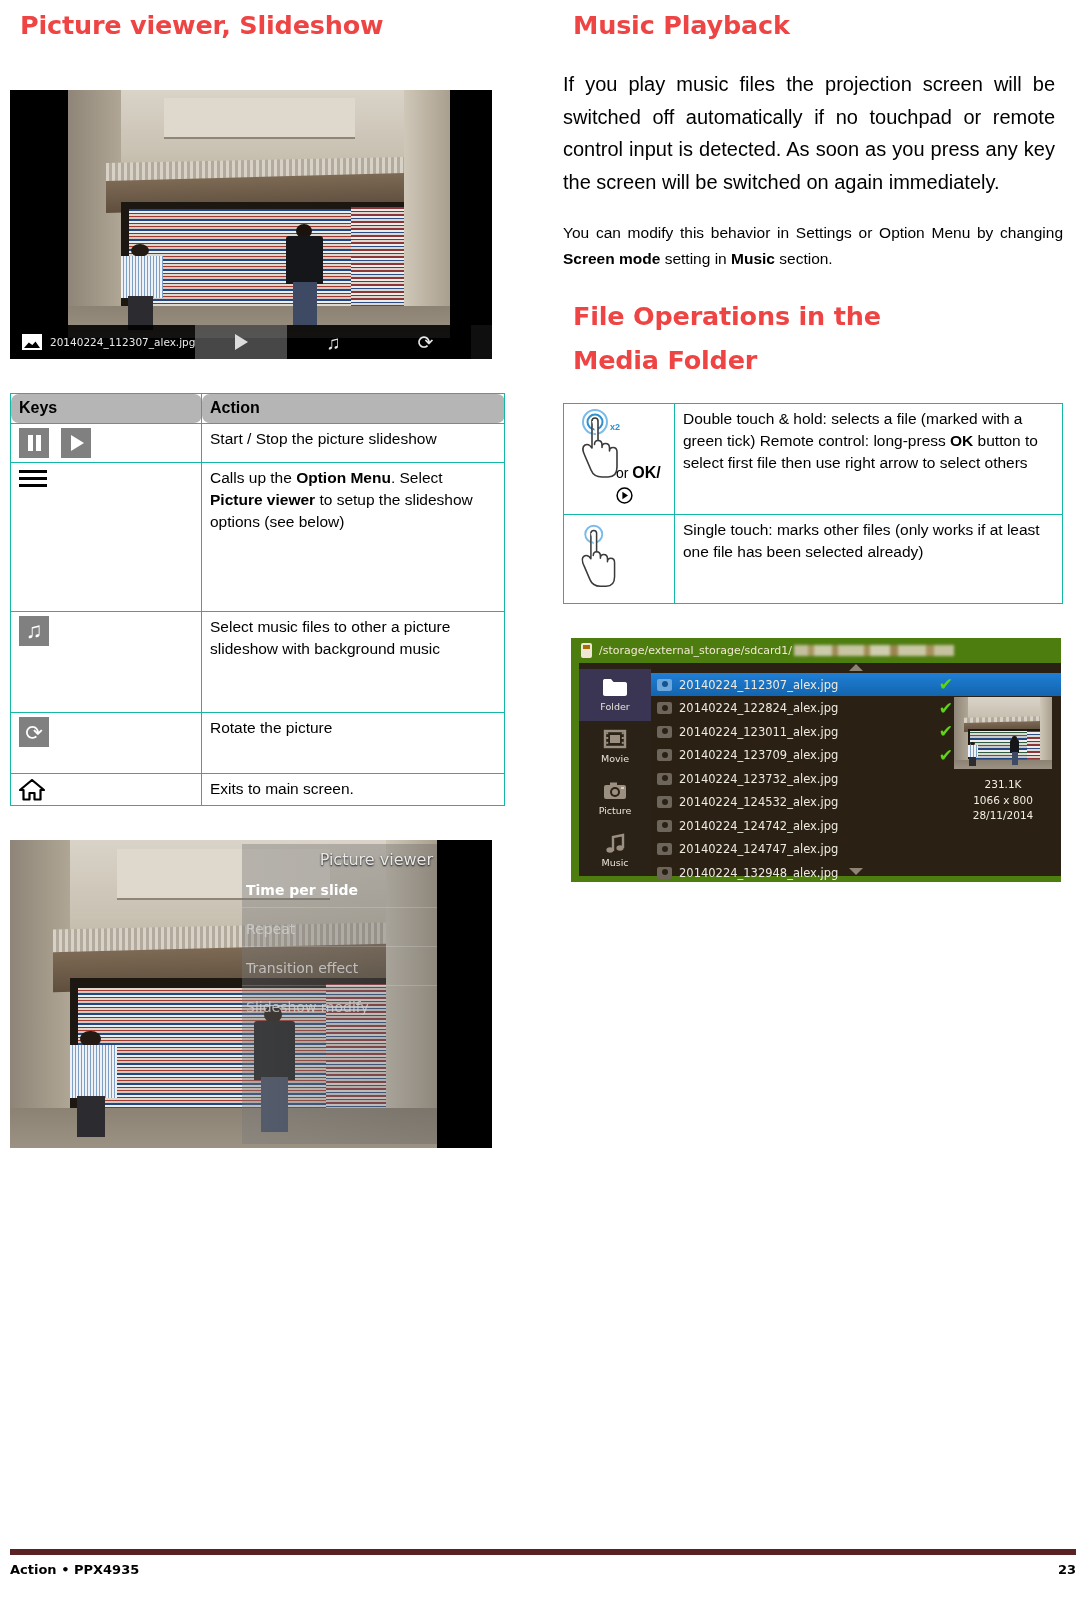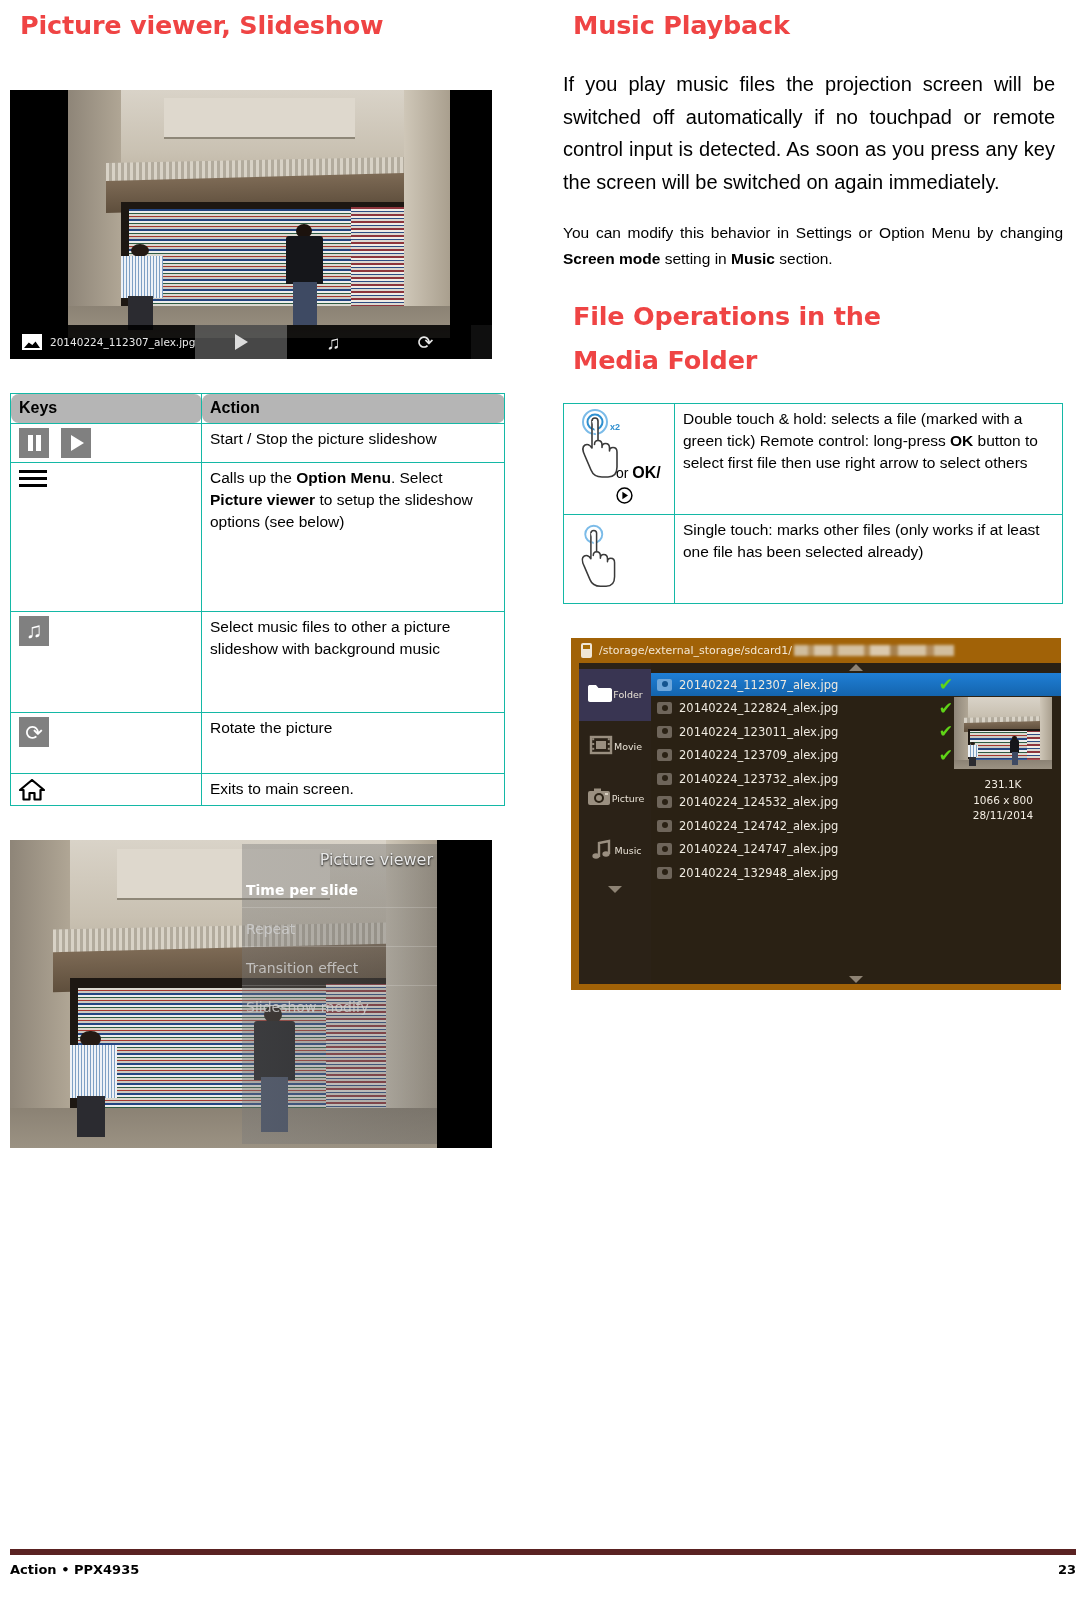--- a/index.html
+++ b/index.html
@@ -267,24 +267,24 @@
   .menu-title { font-size:16px; margin-top:6px; text-shadow:0 1px 2px #000; }
   .menu-item { font-size:14px; margin-top:13px; }
   .menu-item.sel { color:#fff; font-weight:bold; text-align:left; padding-left:4px;}
   .menu-item.dim { color:#cfcfcf; text-align:left; padding-left:4px; opacity:.85;}
   .menu-sep { height:1px; background: rgba(255,255,255,.18); margin-top:9px;}
 
   
   .shot3 {
     position: relative;
     width: 490px;
-    height: 352px;
+    height: 244px;
     margin-top: 34px;
     margin-left: 8px;
-    background: #a16207;
+    background: #4d7c0f;
     padding: 0;
     overflow: hidden;
   }
   .fb-top {
     height: 25px;
     display:flex; align-items:center;
     padding-left: 10px;
     color:#f3e7d4;
     font-size: 11px;
     font-family: "DejaVu Sans", sans-serif;
@@ -306,21 +306,21 @@
     display:flex;
   }
   .fb-side {
     width: 72px;
     background: #2b2217;
     flex:none;
     padding-top: 6px;
   }
   .fb-side .s-item {
     height: 52px;
-    display:flex; flex-direction:row; align-items:center; justify-content:center;
+    display:flex; flex-direction:column; align-items:center; justify-content:center;
     color:#e9e2d6; font-size:9.5px; font-family:"DejaVu Sans", sans-serif;
   }
   .fb-side .s-item.sel { background:#393552; }
   .s-ic { width:26px;height:20px;margin-bottom:4px; display:block;}
   .fb-list {
     flex: 1 1 auto;
     position:relative;
     padding-top: 4px;
   }
   .fb-arrow-up, .fb-arrow-dn {

